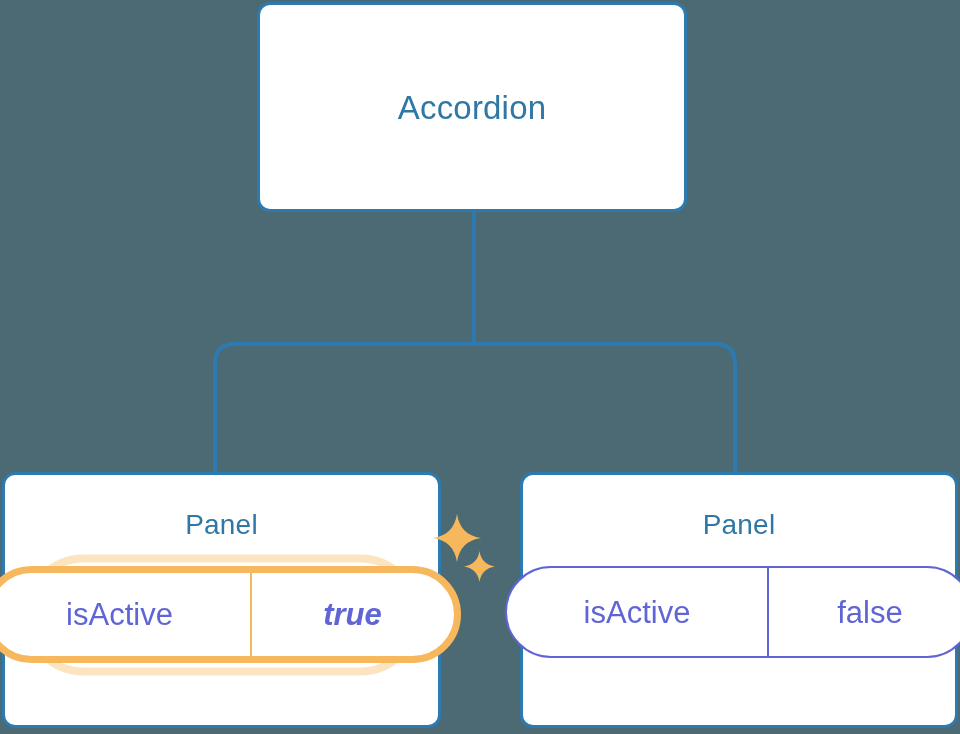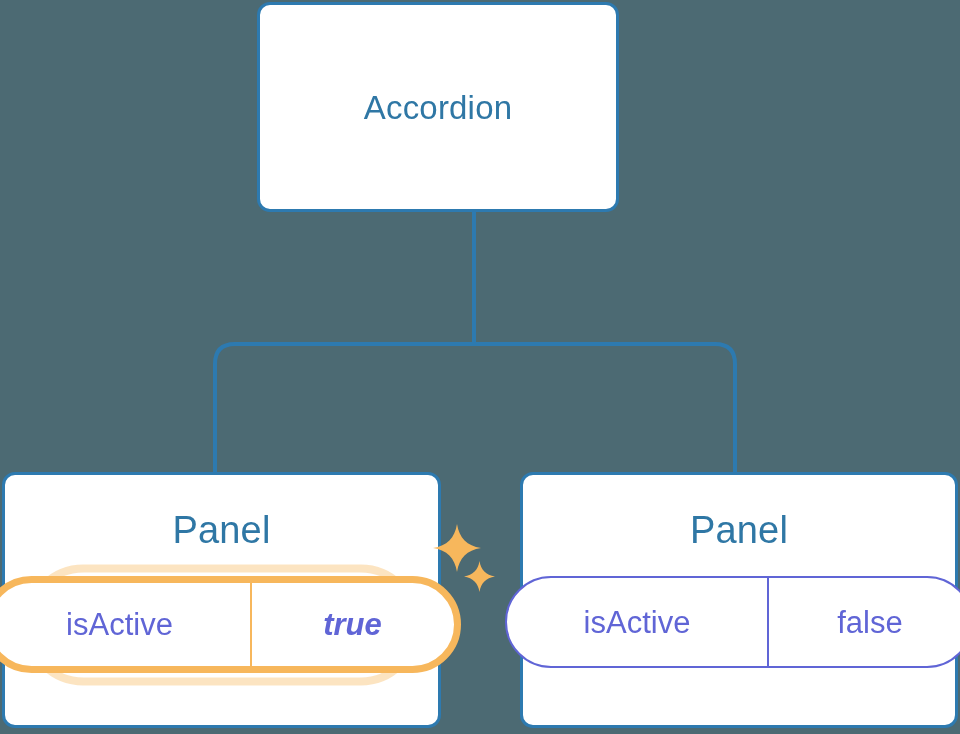--- a/index.html
+++ b/index.html
@@ -40,42 +40,42 @@
     border: 3px solid #2d7ab0;
     border-radius: 13px;
     display: flex;
     flex-direction: column;
     align-items: center;
   }
 
   .node-root {
     left: 257px;
     top: 2px;
-    width: 362px;
+    width: 430px;
     height: 210px;
     justify-content: center;
   }
 
   .node-title {
     color: #2f77a5;
     font-size: 33px;
     font-weight: 400;
     letter-spacing: 0.2px;
     line-height: 1;
     white-space: nowrap;
   }
 
   .node-panel {
     top: 472px;
     height: 256px;
     padding-top: 36px;
   }
 
   .node-panel .node-title {
-    font-size: 38px;
+    font-size: 28px;
     text-align: center;
   }
 
   .node-panel-left {
     left: 2px;
     width: 439px;
   }
 
   .node-panel-right {
     left: 520px;

